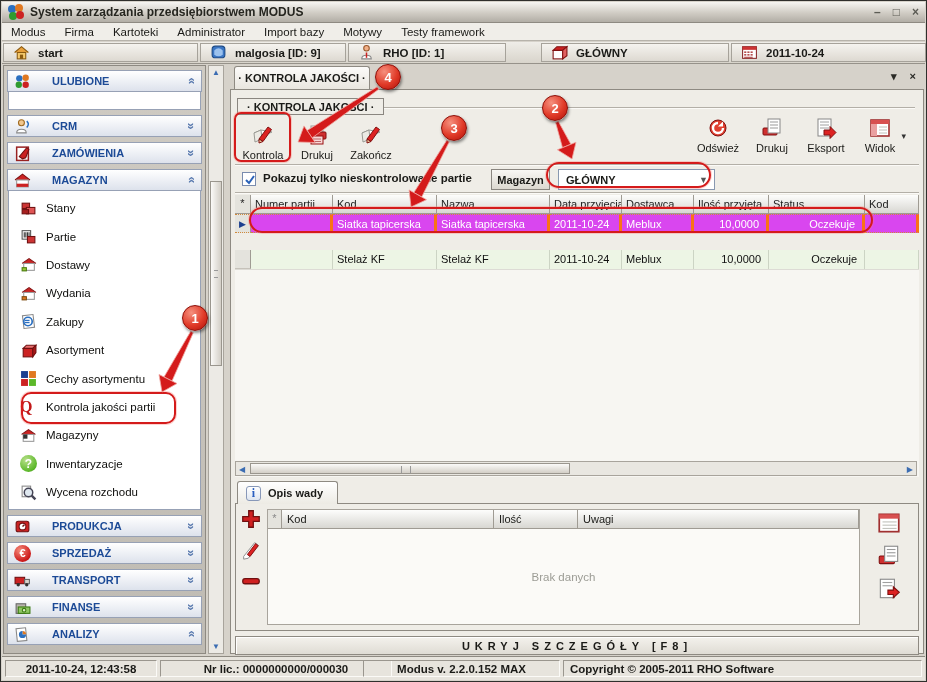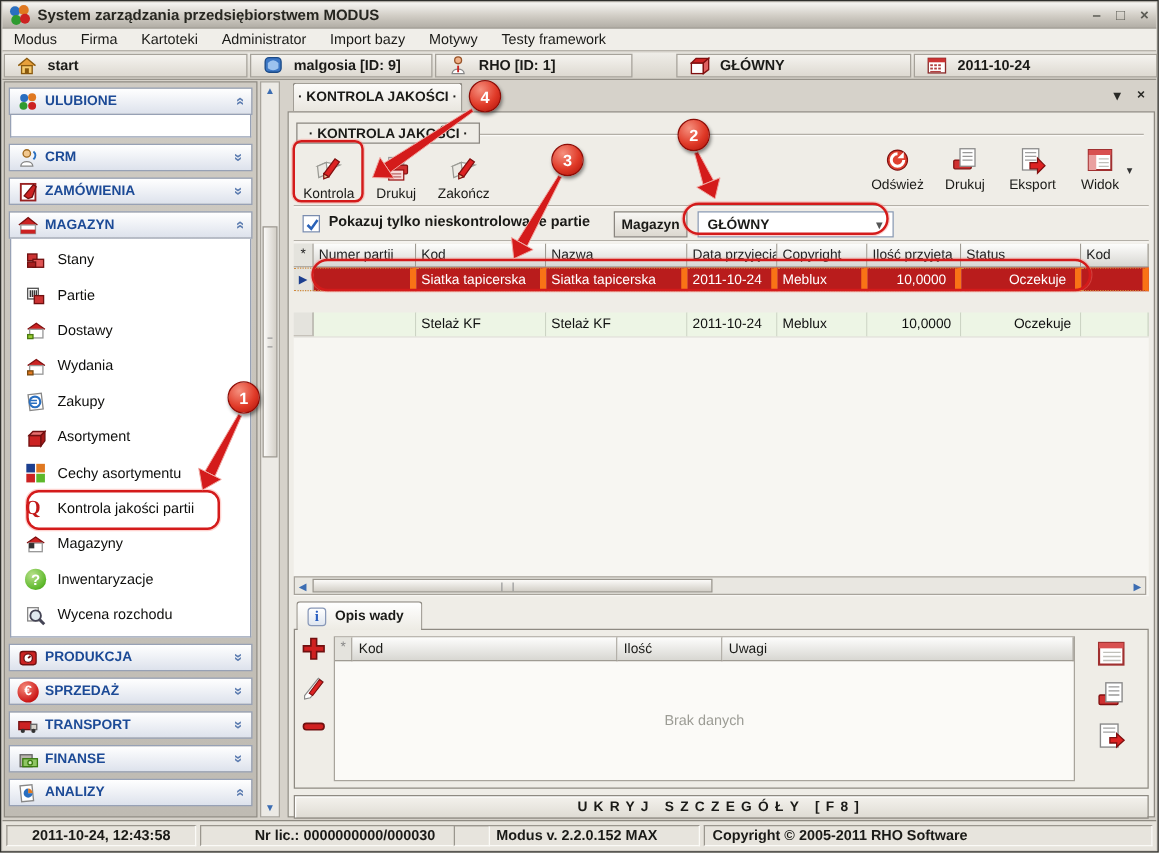--- a/index.html
+++ b/index.html
@@ -24,21 +24,21 @@
   .quickbar { position:absolute; left:1px; top:41px; right:1px; height:22px;
     background:linear-gradient(#efede8,#d8d4cb); border-bottom:1px solid #96928a; }
   .qseg { position:absolute; top:1px; height:19px; border:1px solid #a6a29a;
     background:linear-gradient(#f5f3ef,#ddd9d1); display:flex; align-items:center; gap:8px;
     padding:0 9px; font-weight:bold; font-size:11.5px; }
 
   
   .sidebar { position:absolute; left:2px; top:64px; width:203px; bottom:27px;
     background:linear-gradient(#cfcbc3,#bfbbb3); border:1px solid #8e8a82; padding:4px 3px; }
   .s-head { height:22px; margin-top:5px; background:linear-gradient(#ffffff,#dde2ec);
-    border:1px solid #97a1b5; display:flex; align-items:center; gap:5px; padding:0 6px;
+    border:1px solid #97a1b5; display:flex; align-items:center; gap:21px; padding:0 6px;
     font-weight:bold; color:#1c4a96; cursor:pointer; }
   .s-head:first-child { margin-top:0; }
   .chev { margin-left:auto; color:#5c7cb0; font-weight:bold; font-size:12px; display:inline-block; }
   .chev.up   { transform:rotate(-90deg); }
   .chev.down { transform:rotate(90deg); }
   .s-blank { height:18px; background:#fff; border:1px solid #97a1b5; border-top:none; margin:0 1px; }
   .s-items { background:#fff; border:1px solid #97a1b5; border-top:none; margin:0 1px; padding:3px 0; }
   .s-item { height:28.4px; display:flex; align-items:center; gap:9px; padding-left:11px;
     font-size:11.5px; color:#0e0e0c; cursor:pointer; }
   .icn16 { width:17px; height:17px; flex:0 0 17px; display:inline-flex; }
@@ -96,21 +96,21 @@
 
   
   .grid { position:absolute; left:4px; top:105px; width:684px; }
   .g-row { display:grid; grid-template-columns:16px 82px 104px 113px 72px 72px 75px 96px 1fr; }
   .g-head .c { background:linear-gradient(#fdfdfc,#d8d7d2); border-right:1px solid #9f9b93;
     border-bottom:1px solid #9f9b93; height:19px; padding:3px 4px 0; color:#222; overflow:hidden;
     white-space:nowrap; }
   .g-body .c { height:19px; padding:3px 4px 0; border-right:1px solid #ccd4c4; overflow:hidden; white-space:nowrap; }
   .g-ind { background:#e4e3dd !important; border-right:1px solid #9f9b93 !important;
     border-bottom:1px solid #c6c2ba; color:#888; text-align:center; padding:2px 0 0 !important; }
-  .row-sel .c { background:#b91c1c; color:#fff; border-right:5px solid #f97316;
+  .row-sel .c { background:#d946ef; color:#fff; border-right:3px solid #f97316;
     border-top:1px dotted #d08a3c; border-bottom:1px dotted #d08a3c; }
   .row-alt .c { background:#edf5e5; color:#101010;margin-top:17px; }
   .num { text-align:right; padding-right:7px !important; }
   .g-empty { height:208px; background:#f7f6f2; border-top:1px solid #dddbd5; }
   .g-marker { color:#1c3f8f; font-size:9px; }
 
   .hscroll { position:absolute; left:4px; right:6px; top:371px; height:15px; background:#e9e7e1;
     border:1px solid #a8a49c; font-size:8px; color:#3c6db2; }
   .hs-left { position:absolute; left:3px; top:3px; cursor:pointer; }
   .hs-right { position:absolute; right:3px; top:3px; cursor:pointer; }
@@ -529,21 +529,21 @@
       </div>
       <div class="filter-sep"></div>
 
       <div class="grid">
         <div class="g-row g-head">
           <div class="c g-ind">*</div>
           <div class="c">Numer partii</div>
           <div class="c">Kod</div>
           <div class="c">Nazwa</div>
           <div class="c">Data przyjęcia</div>
-          <div class="c">Copyright</div>
+          <div class="c">Dostawca</div>
           <div class="c">Ilość przyjęta</div>
           <div class="c">Status</div>
           <div class="c">Kod</div>
         </div>
         <div class="g-body">
           <div class="g-row row-sel">
             <div class="c g-ind"><span class="g-marker">▶</span></div>
             <div class="c"></div>
             <div class="c">Siatka tapicerska</div>
             <div class="c">Siatka tapicerska</div>

